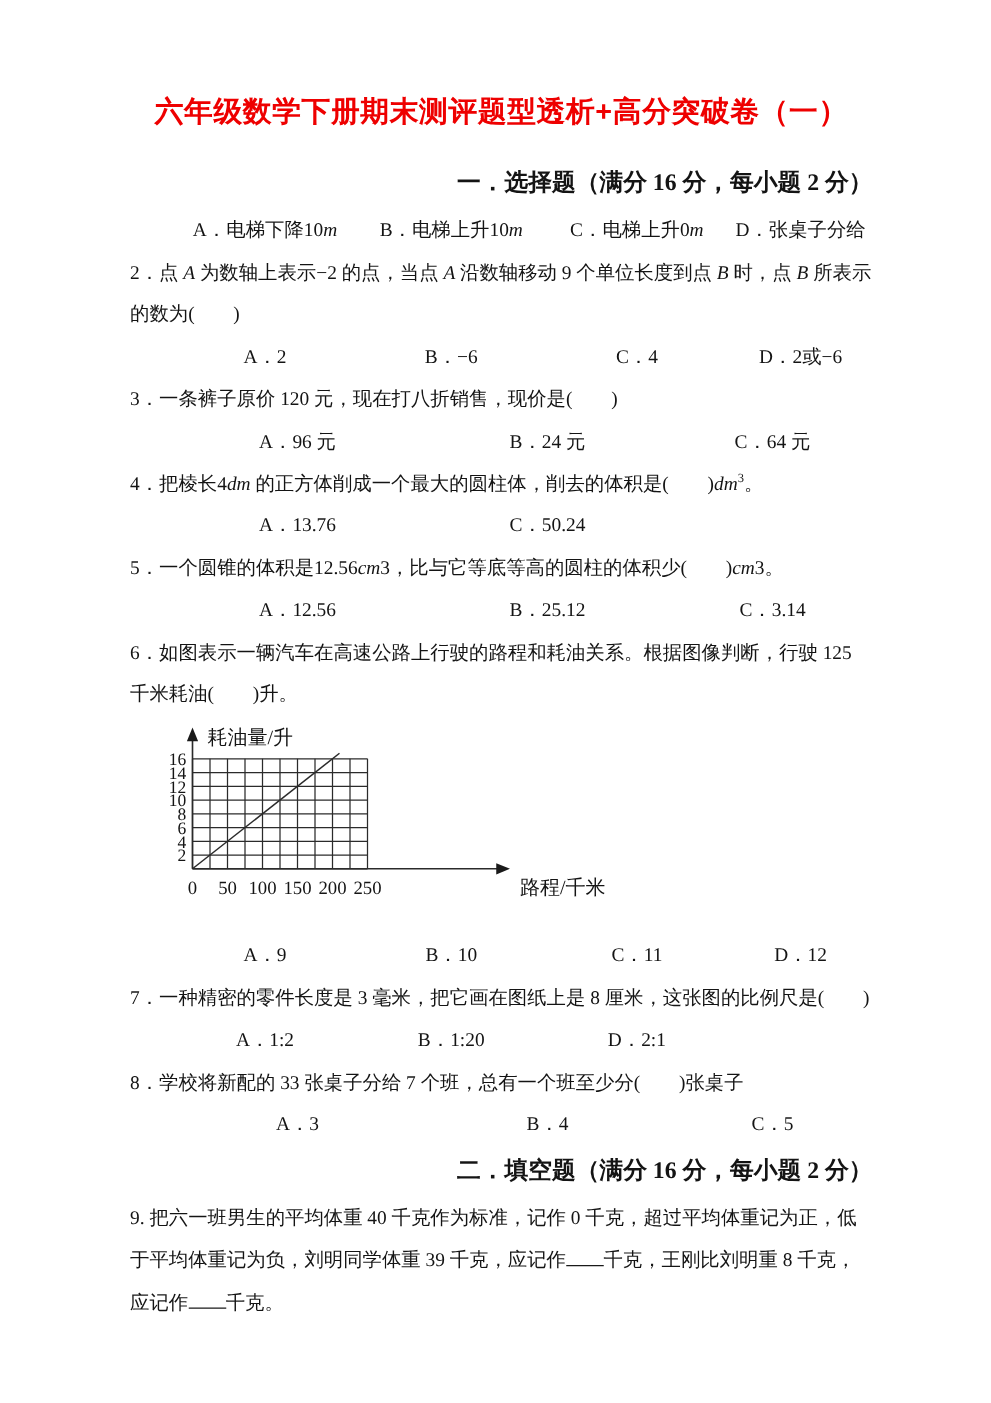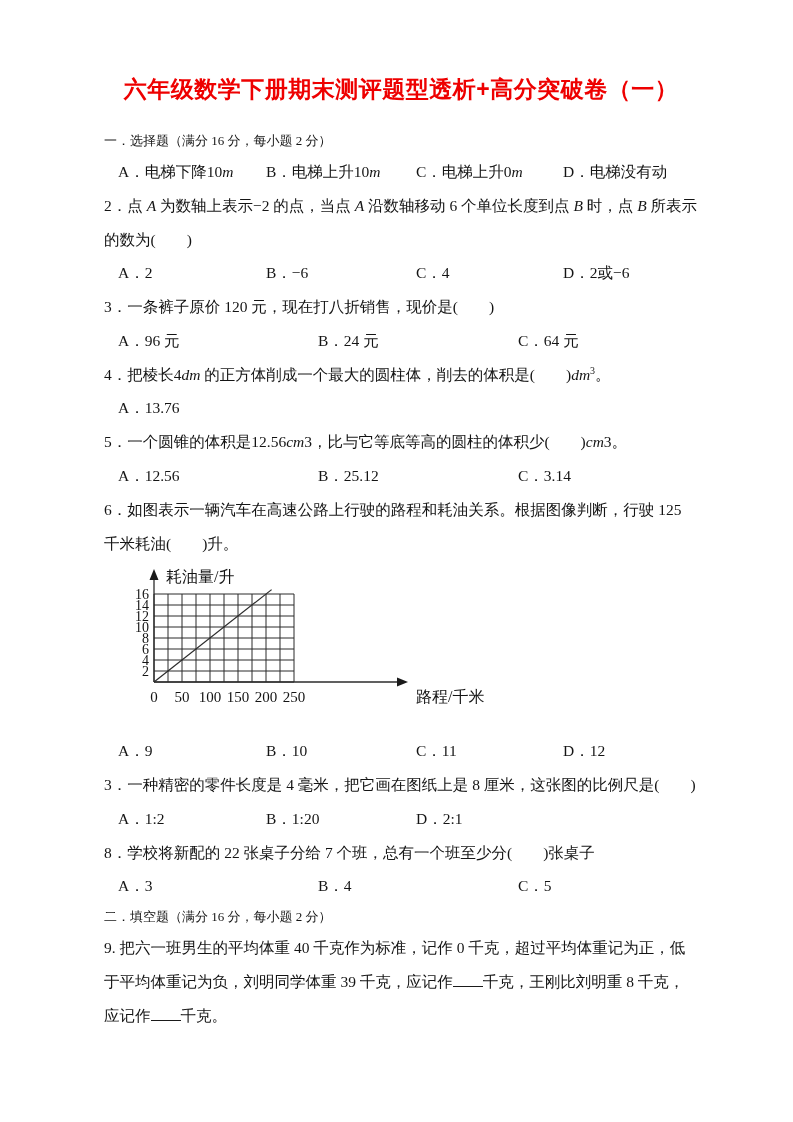--- a/index.html
+++ b/index.html
@@ -9,25 +9,25 @@
     padding:74px 95px 25px 104px;
     font-family:"Liberation Serif","DejaVu Serif",serif;
     font-size:15.5px;color:#141414;
   }
   .title{
     font-family:"Liberation Sans","DejaVu Sans",sans-serif;
     font-weight:700;font-size:23px;text-align:center;
     margin:0 0 22px 0;letter-spacing:.5px;white-space:nowrap;
   }
   .sec-heading{
-    font-size:13px;font-weight:400;margin:0;line-height:2.15;
+    font-size:19px;font-weight:700;margin:0;line-height:2.15;text-align:right;
   }
   .question{margin:0;}
   .q-text{margin:0;line-height:2.18;}
-  .q-options{display:grid;margin-left:14px;line-height:2.18;}
+  .q-options{display:grid;margin-left:34px;line-height:2.18;text-align:center;}
   .cols4{grid-template-columns:148px 150px 147px auto;}
   .cols3{grid-template-columns:200px 200px auto;}
   .option{white-space:nowrap;}
   i{font-style:italic;}
   sup{font-size:10px;line-height:0;}
   .blank{
     display:inline-block;width:30px;height:15px;
     border-bottom:1.2px solid #1a1a1a;vertical-align:baseline;
   }
   .chart-wrap{margin:6px 0 2px 8px;}
@@ -38,44 +38,45 @@
 
 <div class="page">
   <h1 class="title" style="color: rgb(238, 0, 0);">六年级数学下册期末测评题型透析+高分突破卷（一）</h1>
   <div id="blocks">
       <h2 class="sec-heading">一．选择题（满分 16 分，每小题 2 分）</h2>
       <div class="question">
         <div class="q-options cols4">
           <span class="option"><span>A．</span><span>电梯下降10</span><i>m</i></span>
           <span class="option"><span>B．</span><span>电梯上升10</span><i>m</i></span>
           <span class="option"><span>C．</span><span>电梯上升0</span><i>m</i></span>
-          <span class="option"><span>D．</span><span>电梯没有动</span></span>
+          <span class="option"><span>D．</span><span>张桌子分给</span></span>
         </div>
       </div>
       <div class="question">
-        <p class="q-text"><span>2．点 </span><i>A</i><span> 为数轴上表示−2 的点，当点 </span><i>A</i><span> 沿数轴移动 6 个单位长度到点 </span><i>B</i><span> 时，点 </span><i>B</i><span> 所表示的数为(　　)</span></p>
+        <p class="q-text"><span>2．点 </span><i>A</i><span> 为数轴上表示−2 的点，当点 </span><i>A</i><span> 沿数轴移动 9 个单位长度到点 </span><i>B</i><span> 时，点 </span><i>B</i><span> 所表示的数为(　　)</span></p>
         <div class="q-options cols4">
           <span class="option"><span>A．</span><span>2</span></span>
           <span class="option"><span>B．</span><span>−6</span></span>
           <span class="option"><span>C．</span><span>4</span></span>
           <span class="option"><span>D．</span><span>2或−6</span></span>
         </div>
       </div>
       <div class="question">
         <p class="q-text"><span>3．一条裤子原价 120 元，现在打八折销售，现价是(　　)</span></p>
         <div class="q-options cols3">
           <span class="option"><span>A．</span><span>96 元</span></span>
           <span class="option"><span>B．</span><span>24 元</span></span>
           <span class="option"><span>C．</span><span>64 元</span></span>
         </div>
       </div>
       <div class="question">
         <p class="q-text"><span>4．把棱长4</span><i>dm</i><span> 的正方体削成一个最大的圆柱体，削去的体积是(　　)</span><i>dm</i><sup>3</sup><span>。</span></p>
         <div class="q-options cols3">
           <span class="option"><span>A．</span><span>13.76</span></span>
+          <span class="option"><span>C．</span><span>50.24</span></span>
         </div>
       </div>
       <div class="question">
         <p class="q-text"><span>5．一个圆锥的体积是12.56</span><i>cm</i><span>3，比与它等底等高的圆柱的体积少(　　)</span><i>cm</i><span>3。</span></p>
         <div class="q-options cols3">
           <span class="option"><span>A．</span><span>12.56</span></span>
           <span class="option"><span>B．</span><span>25.12</span></span>
           <span class="option"><span>C．</span><span>3.14</span></span>
         </div>
       </div>
@@ -125,29 +126,29 @@
             <text x="304" y="136" font-size="16" text-anchor="start">路程/千米</text>
           </svg></div>
         <div class="q-options cols4">
           <span class="option"><span>A．</span><span>9</span></span>
           <span class="option"><span>B．</span><span>10</span></span>
           <span class="option"><span>C．</span><span>11</span></span>
           <span class="option"><span>D．</span><span>12</span></span>
         </div>
       </div>
       <div class="question">
-        <p class="q-text"><span>3．一种精密的零件长度是 4 毫米，把它画在图纸上是 8 厘米，这张图的比例尺是(　　)</span></p>
+        <p class="q-text"><span>7．一种精密的零件长度是 3 毫米，把它画在图纸上是 8 厘米，这张图的比例尺是(　　)</span></p>
         <div class="q-options cols4">
           <span class="option"><span>A．</span><span>1:2</span></span>
           <span class="option"><span>B．</span><span>1:20</span></span>
           <span class="option"><span>D．</span><span>2:1</span></span>
         </div>
       </div>
       <div class="question">
-        <p class="q-text"><span>8．学校将新配的 22 张桌子分给 7 个班，总有一个班至少分(　　)张桌子</span></p>
+        <p class="q-text"><span>8．学校将新配的 33 张桌子分给 7 个班，总有一个班至少分(　　)张桌子</span></p>
         <div class="q-options cols3">
           <span class="option"><span>A．</span><span>3</span></span>
           <span class="option"><span>B．</span><span>4</span></span>
           <span class="option"><span>C．</span><span>5</span></span>
         </div>
       </div>
       <h2 class="sec-heading">二．填空题（满分 16 分，每小题 2 分）</h2>
       <div class="question">
         <p class="q-text"><span>9. 把六一班男生的平均体重 40 千克作为标准，记作 0 千克，超过平均体重记为正，低于平均体重记为负，刘明同学体重 39 千克，应记作</span><span class="blank"></span><span>千克，王刚比刘明重 8 千克，应记作</span><span class="blank"></span><span>千克。</span></p>
       </div>

